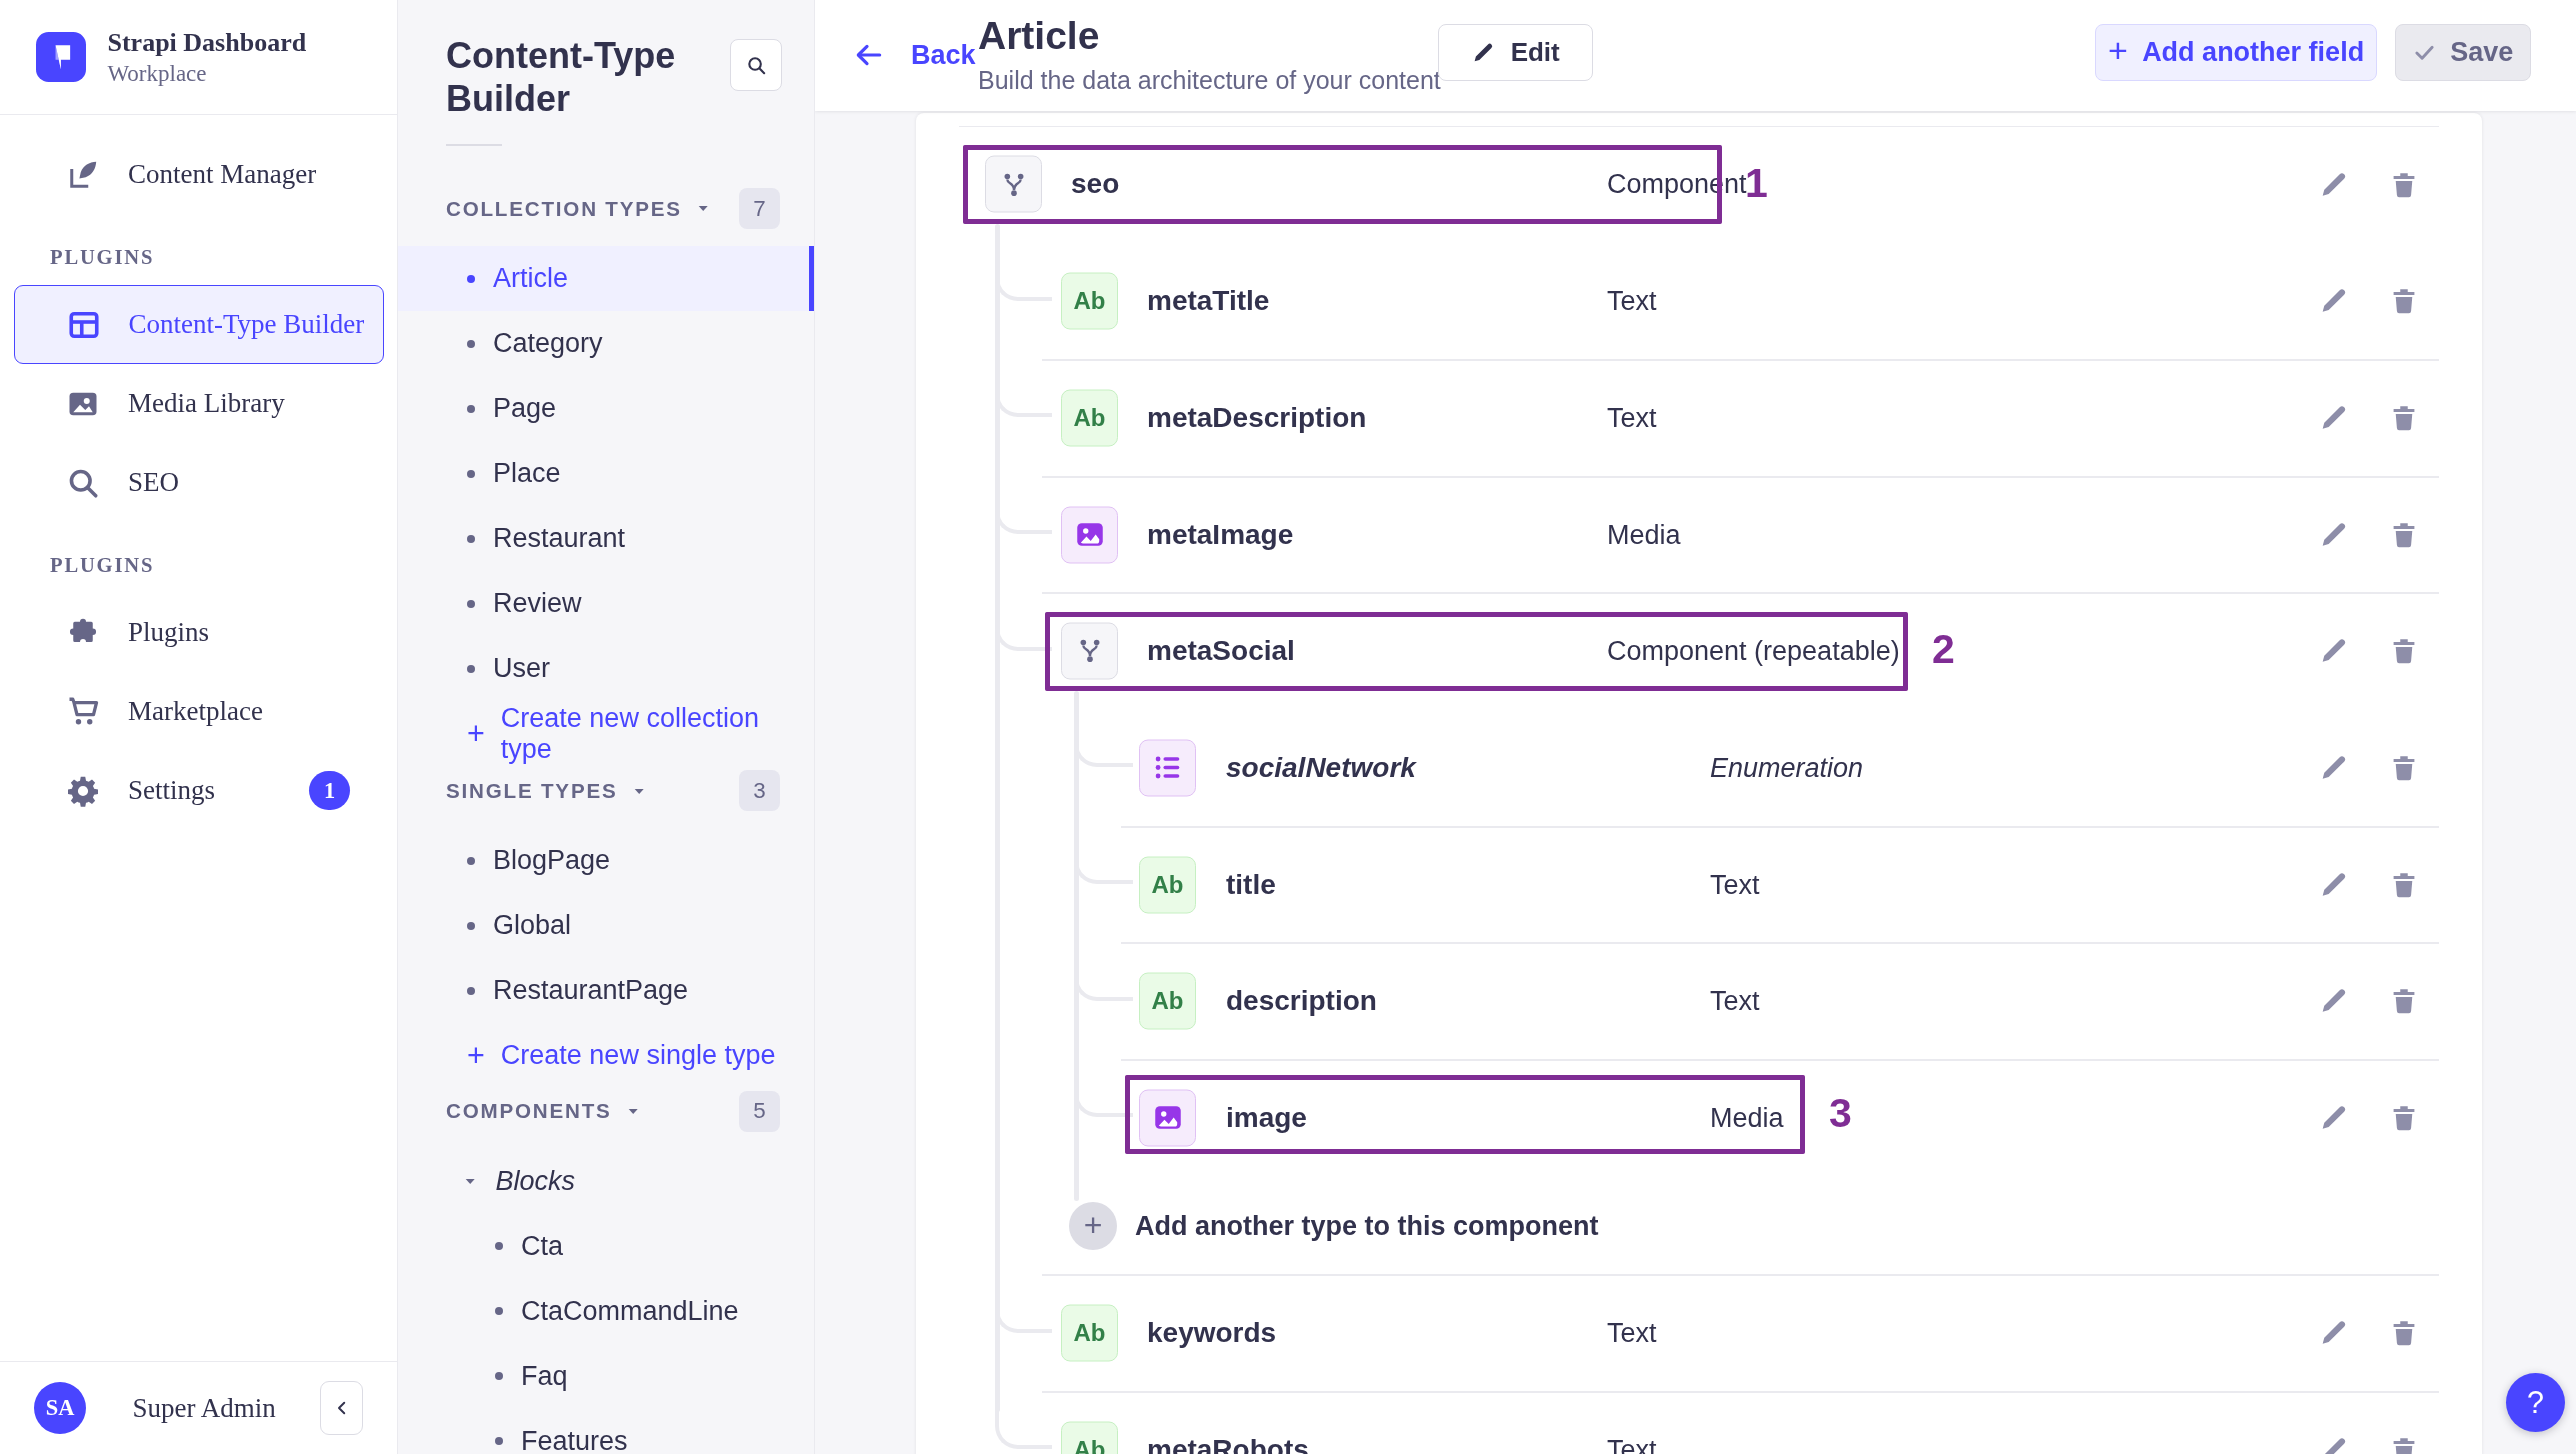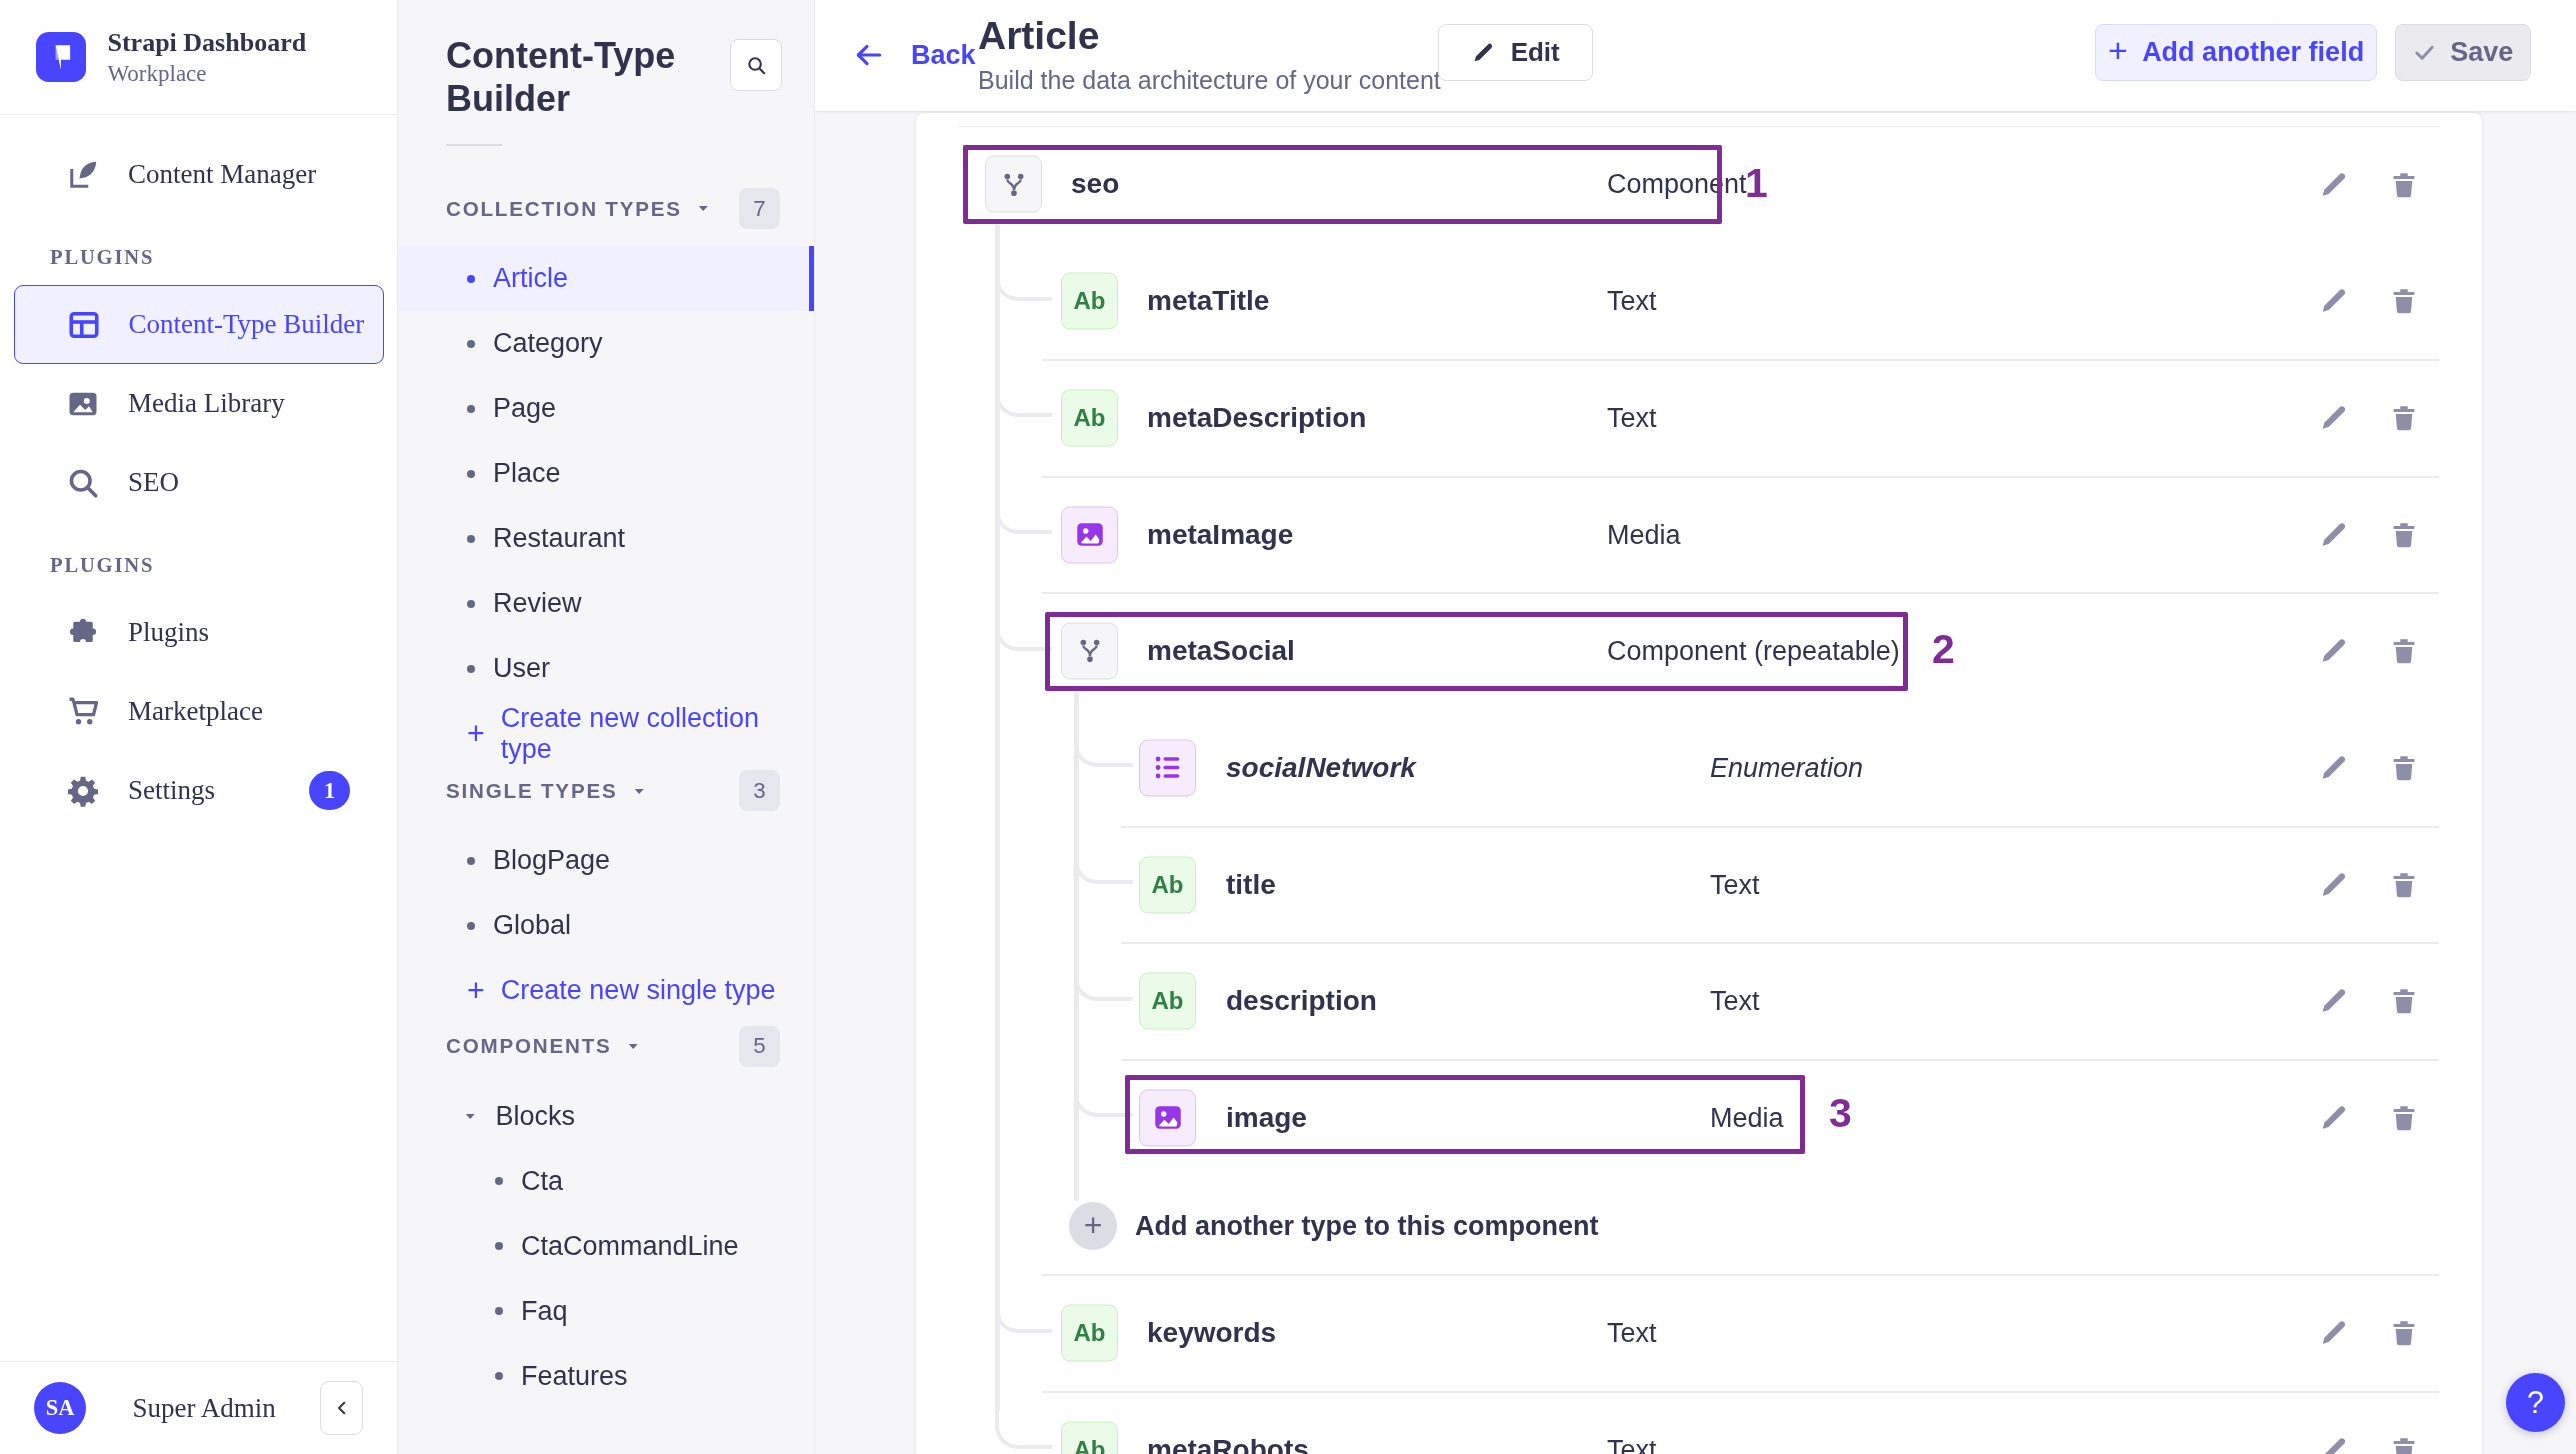--- a/index.html
+++ b/index.html
@@ -68,21 +68,21 @@
                    margin-left:69px; margin-right:18px; flex:none; }
   .sec-item.child .dot { margin-left:97px; }
   .sec-item.active { background:#f0f0ff; color:#4945ff; }
   .sec-item.active .dot { background:#4945ff; }
   .sec-item.active::after { content:""; position:absolute; right:0; top:0; bottom:0;
                             width:5.4px; background:#4945ff; }
   .sec-action { height:65px; display:flex; align-items:center; gap:16px;
                 padding-left:69px; font-size:27px; color:#4945ff; cursor:pointer; }
   .sec-action .plus { font-size:30.5px; font-weight:500; }
   .group-row { height:65px; display:flex; align-items:center; gap:18px;
-               padding-left:65px; font-size:27px; color:#32324d; cursor:pointer; }
+               padding-left:65px; font-size:27px; color:#32324d; cursor:pointer;font-style:italic; }
   .group-row .tri { color:#666687; }
   .gap-sm { height:5.4px; } .gap-xs { height:3.6px; }
 
   
   .topbar { position:absolute; left:815px; top:0; width:1761px; height:111px;
             background:#fff; box-shadow:0 0.9px 3.6px rgba(33,33,52,.12); z-index:3; }
   .back-link { position:absolute; left:38px; top:39px; display:flex; align-items:center;
                gap:26px; color:#4945ff; font-size:27px; font-weight:600; cursor:pointer; }
   .page-title { position:absolute; left:163px; top:14.4px; font-size:39px; font-weight:700;
                 color:#32324d; }
@@ -304,20 +304,24 @@
       </div>
       <div class="sec-list">
         <div class="sec-item">
           <span class="dot"></span>
           <span>BlogPage</span>
         </div>
         <div class="sec-item">
           <span class="dot"></span>
           <span>Global</span>
         </div>
+        <div class="sec-item">
+          <span class="dot"></span>
+          <span>RestaurantPage</span>
+        </div>
         <div class="sec-action">
           <span class="plus">+</span>
           <span>Create new single type</span>
         </div>
       </div>
       <div class="gap-xs"></div>
       <div class="sec-header">
         <span class="sec-label">COMPONENTS</span>
         <span class="sec-caret">
           <svg width="14.4" height="14.4" viewBox="0 0 16 16">

